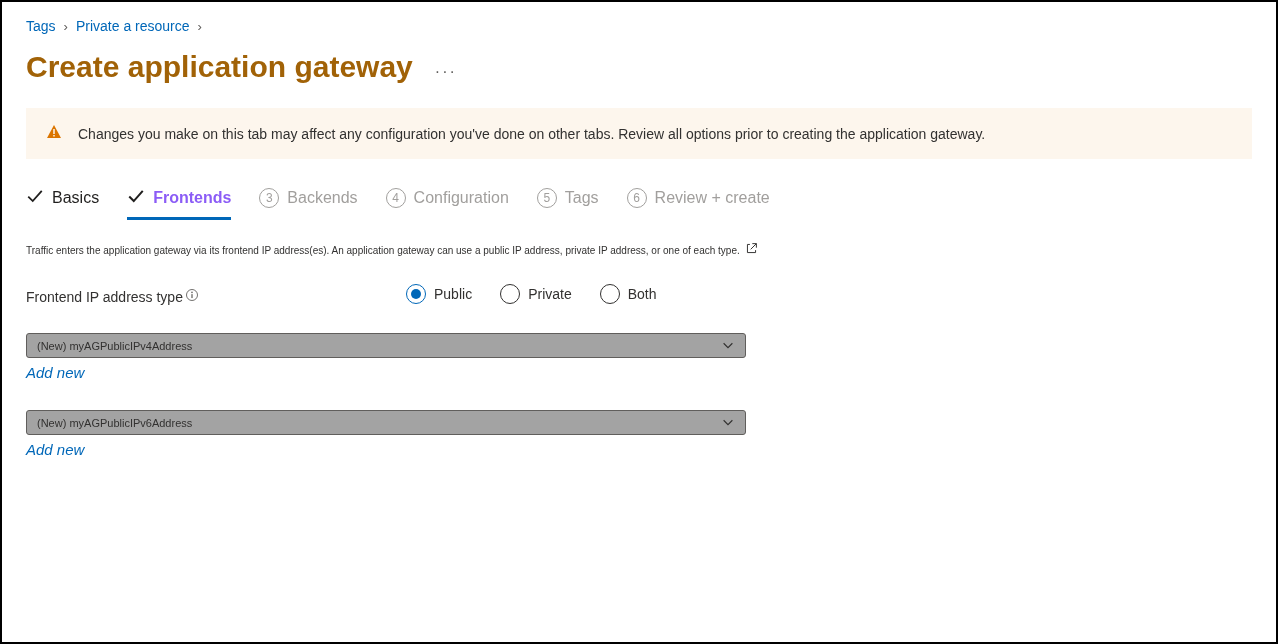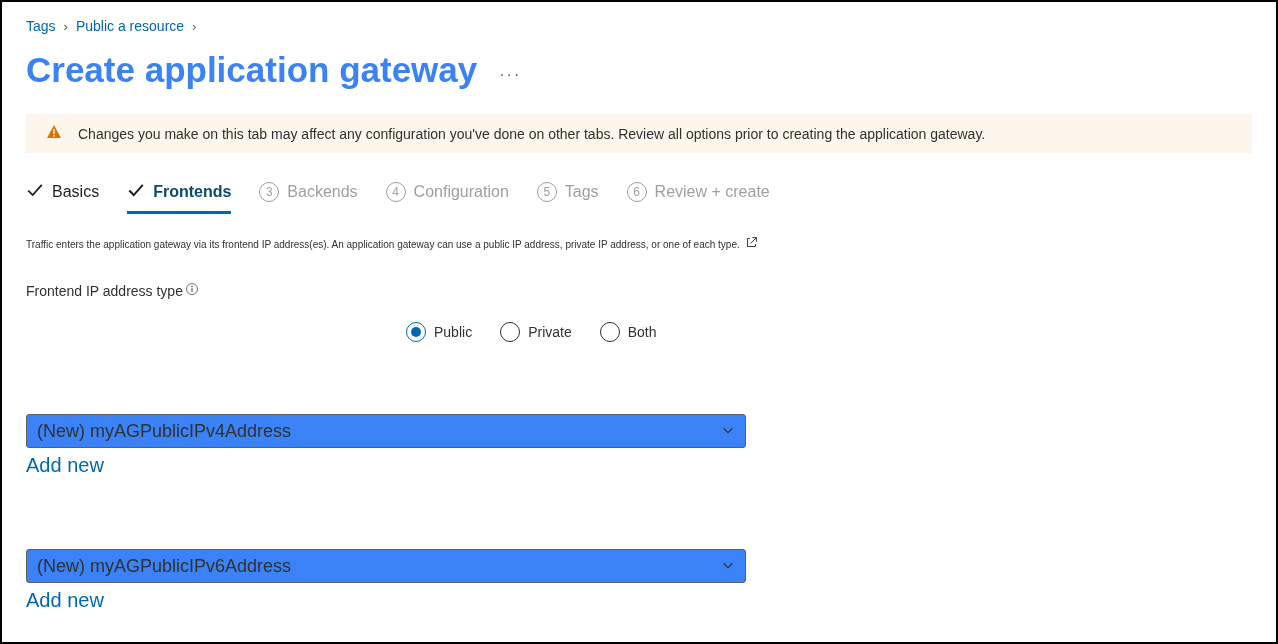--- a/index.html
+++ b/index.html
@@ -36,34 +36,34 @@
       color: #605e5c;
       font-size: 13px;
     }
     .page-title-row {
       display: flex;
       align-items: center;
       gap: 22px;
       margin-bottom: 24px;
     }
     .page-title {
-      font-size: 35px;
+      font-size: 30px;
       font-weight: 600;
-      color: #3b82f6;
+      color: #a16207;
     }
     .page-title-ellipsis {
       font-size: 16px;
       color: #605e5c;
       cursor: pointer;
       letter-spacing: 2px;
       padding-top: 10px;
     }
     .warning-bar {
       background: #fdf6ed;
-      padding: 10px 20px;
+      padding: 16px 20px;
       display: flex;
       align-items: center;
       gap: 16px;
       margin-bottom: 28px;
       font-size: 14px;
       color: #323130;
     }
     .warning-icon {
       width: 16px;
       height: 16px;
@@ -79,21 +79,21 @@
       display: flex;
       align-items: center;
       gap: 8px;
       padding-bottom: 8px;
       cursor: pointer;
       font-size: 16px;
       color: #605e5c;
       border-bottom: 3px solid transparent;
     }
     .tab.active {
-      color: #0c4a6e;
+      color: #8b5cf6;
       font-weight: 600;
       border-bottom: 3px solid #0067b8;
     }
     .tab.completed {
       color: #201f1e;
     }
     .tab.pending {
       color: #a19f9d;
     }
     .tab .step-check {
@@ -144,21 +144,20 @@
     }
     .info-icon {
       width: 14px;
       height: 14px;
       color: #605e5c;
       cursor: pointer;
     }
     .form-control-col {
       flex: 1;
       max-width: 720px;
-      margin-top: 44px;
     }
     .radio-group {
       display: flex;
       gap: 28px;
       align-items: center;
     }
     .radio-option {
       display: flex;
       align-items: center;
       gap: 8px;
@@ -183,49 +182,50 @@
       background: #0067b8;
       border-radius: 50%;
     }
     .select-box {
       display: flex;
       align-items: center;
       justify-content: space-between;
       border: 1px solid #605e5c;
       border-radius: 3px;
       padding: 6px 10px;
-      font-size: 18px;
-      color: #323130;
-      background: #3b82f6;
+      font-size: 11px;
+      color: #323130;
+      background: #a3a3a3;
       cursor: pointer;
       width: 100%;
-      height: 34px;
+      height: 25px;
     }
     .chevron-down {
       width: 14px;
       height: 14px;
     }
     .add-new-link {
       color: #0067b8;
-      font-size: 20px;
+      font-size: 15px;
       text-decoration: none;
       display: inline-block;
       margin-top: 6px;
       cursor: pointer;
+      font-style: italic;
     }
   </style>
 </head>
 <body>
 
 <div class="page">
 
   <nav class="breadcrumb">
     <a>Tags</a>
     <span class="sep">›</span>
-    <a>Public a resource</a>
+    <a>Private a resource</a>
     <span class="sep">›</span>
   </nav>
 
   <div class="page-title-row">
     <h1 class="page-title">Create application gateway</h1>
     <span class="page-title-ellipsis">···</span>
   </div>
 
   <div class="warning-bar">
     <span>

